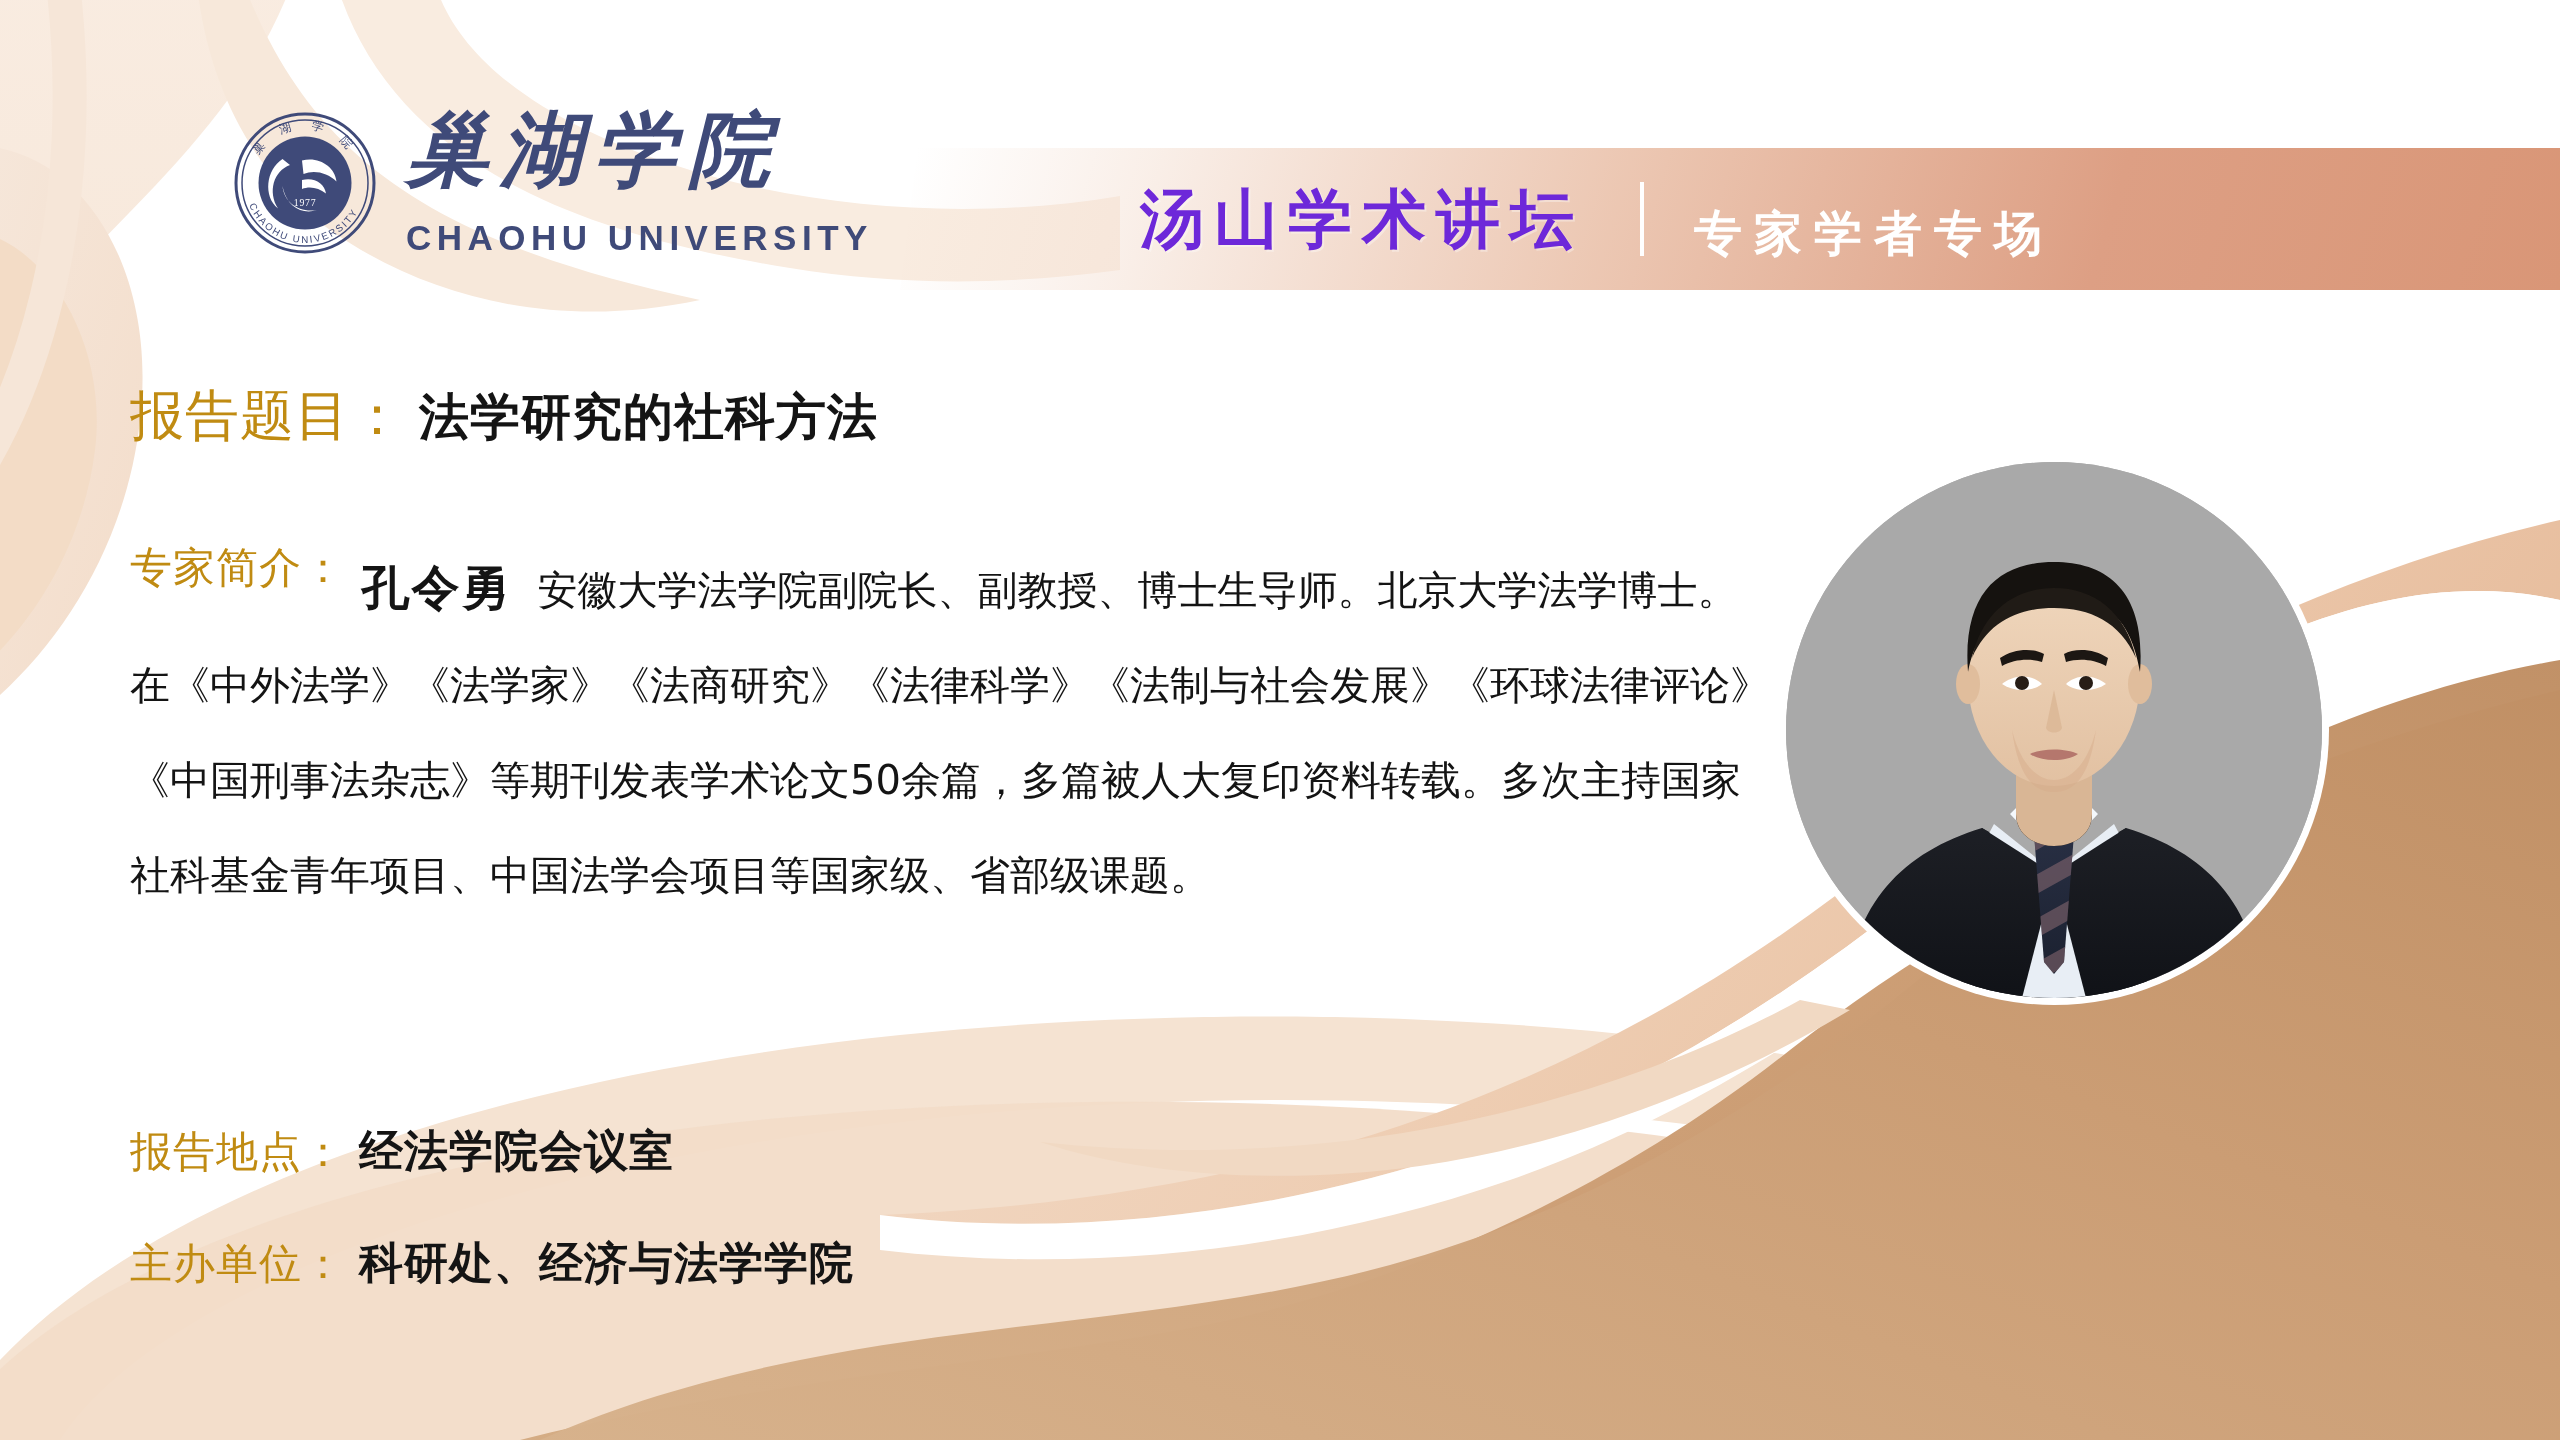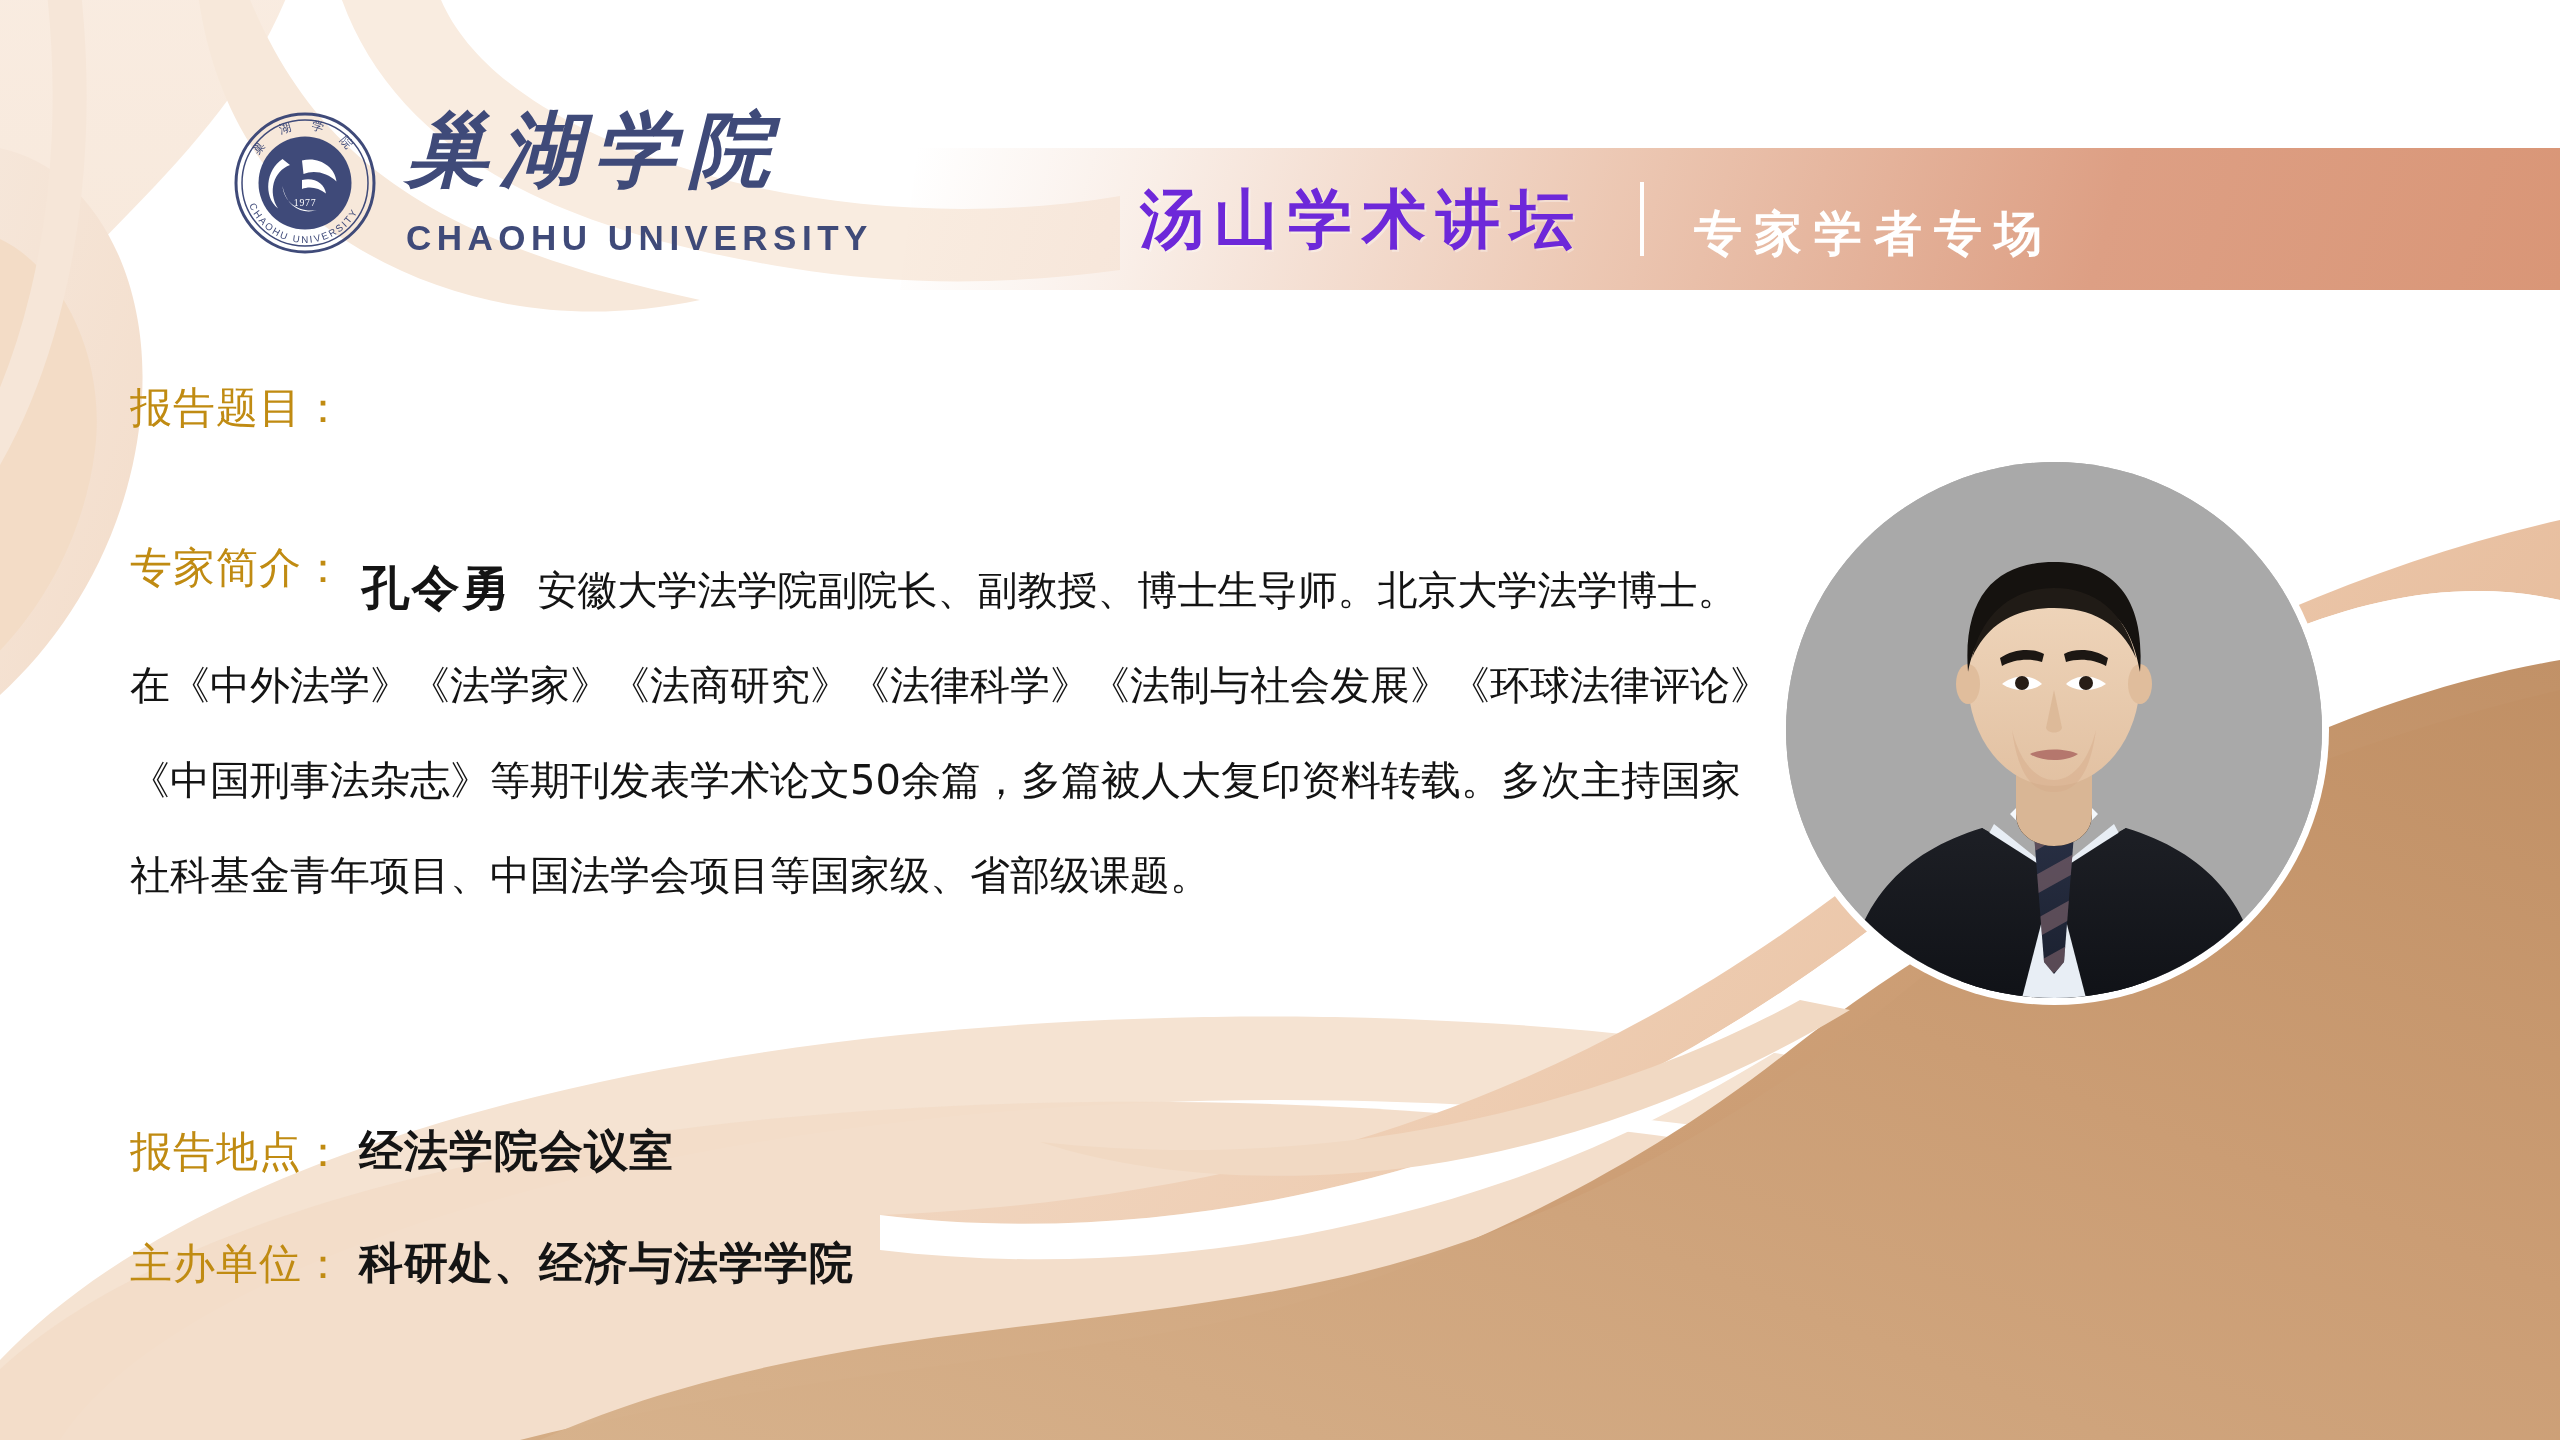--- a/index.html
+++ b/index.html
@@ -143,21 +143,21 @@
   }
   .value-bold {
     color: #141414;
     font-family: "DejaVu Sans", "Liberation Sans", sans-serif;
     font-size: 44px;
     font-weight: 700;
     letter-spacing: 1px;
   }
 
   #row-title { left: 130px; top: 380px; align-items: baseline; }
-  #row-title .label { font-size: 42px; }
+  #row-title .label { font-size: 54px; }
   #row-title .value-bold { font-size: 50px; margin-left: 14px; }
 
   #row-bio { left: 130px; top: 540px; width: 1640px; white-space: normal; display: block; }
   #row-bio .label { display: inline; vertical-align: top; }
   .bio-body {
     display: inline;
     font-family: "DejaVu Sans", "Liberation Sans", sans-serif;
     font-size: 40px;
     line-height: 95px;
     color: #141414;
@@ -374,20 +374,21 @@
 
       <path d="M 226,268 C 234,300 250,318 268,318 C 286,318 302,300 310,268
                C 304,312 290,330 268,330 C 246,330 232,312 226,268 Z" fill="#d4ab89" opacity="0.45"></path>
     </svg>
   </div>
 
   <div class="content">
 
     <div class="row" id="row-title">
       <span class="label">报告题目：</span>
+      <span class="value-bold">法学研究的社科方法</span>
     </div>
 
     <div class="row" id="row-bio">
       <span class="label">专家简介：</span>
       <span class="bio-body">
         <span class="bio-name">孔令勇</span><span class="bio-text">安徽大学法学院副院长、副教授、博士生导师。北京大学法学博士。在《中外法学》《法学家》《法商研究》《法律科学》《法制与社会发展》《环球法律评论》《中国刑事法杂志》等期刊发表学术论文50余篇，多篇被人大复印资料转载。多次主持国家社科基金青年项目、中国法学会项目等国家级、省部级课题。</span>
       </span>
     </div>
 
 

